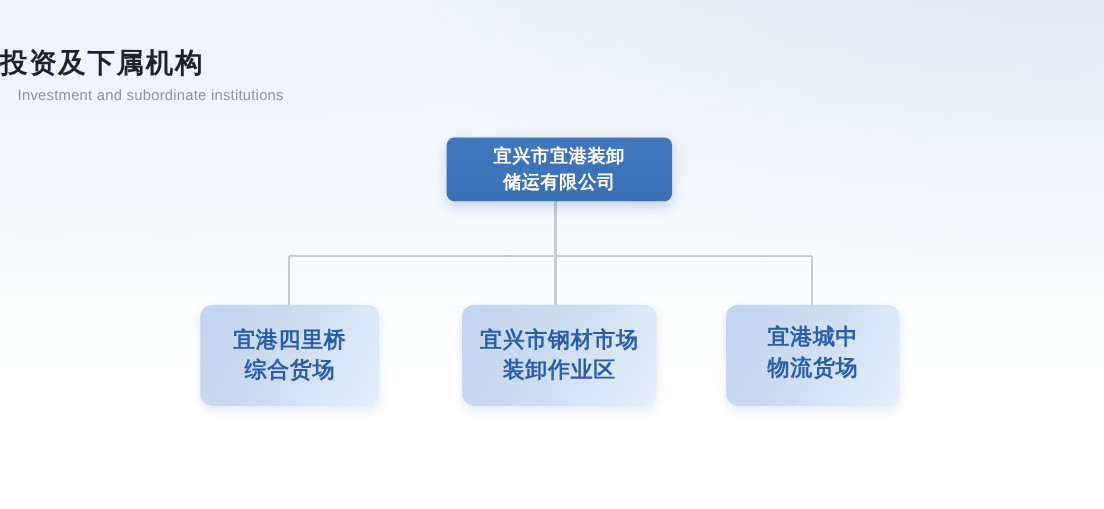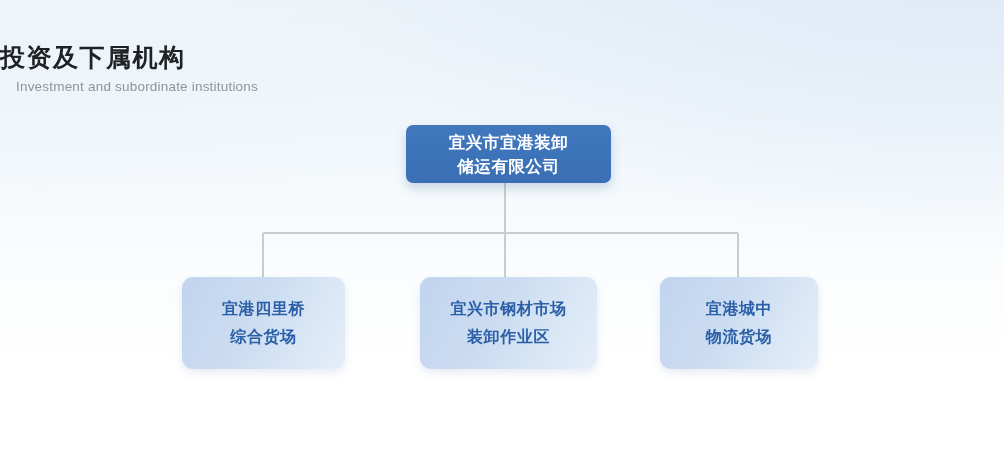--- a/index.html
+++ b/index.html
@@ -87,28 +87,28 @@
   }
 
   .node-child {
     top: 277px;
     width: 163px;
     height: 92px;
     border-radius: 11px;
     background: linear-gradient(118deg, #c2d4ee 0%, #cbdcf1 42%, #dbe8f6 78%, #e5eef9 100%);
     box-shadow: 0 4px 9px rgba(70, 110, 160, 0.13);
     color: #2a5fa8;
-    font-size: 16px;
+    font-size: 20px;
     font-weight: bold;
     line-height: 28px;
     letter-spacing: 0.6px;
   }
   .child-0 { left: 182px; }
   .child-1 { left: 420px; width: 177px; }
-  .child-2 { left: 660px; width: 158px; }
+  .child-2 { left: 660px; width: 158px; font-family: Liberation Mono, monospace; }
 
   .node-text {
     padding: 0 8px;
     white-space: pre-line;
   }
 </style>
 </head>
 <body>
 
 <div id="stage">

